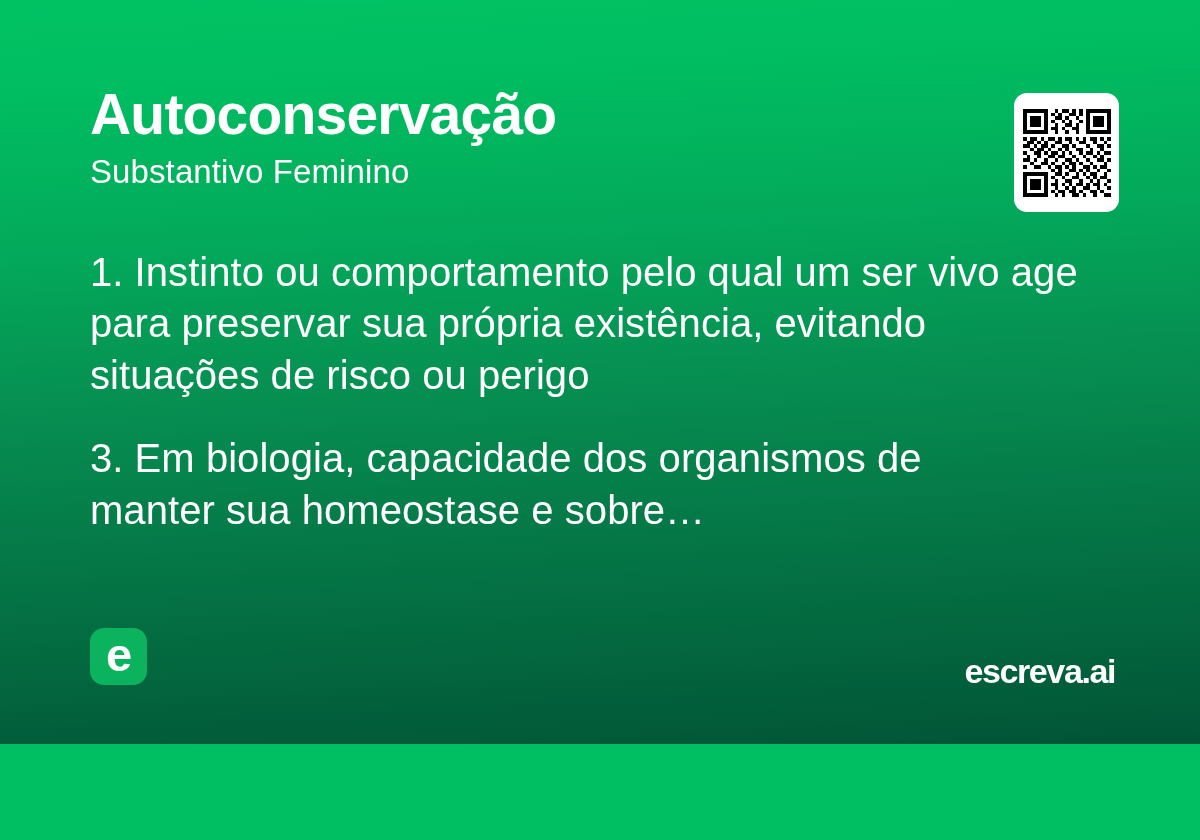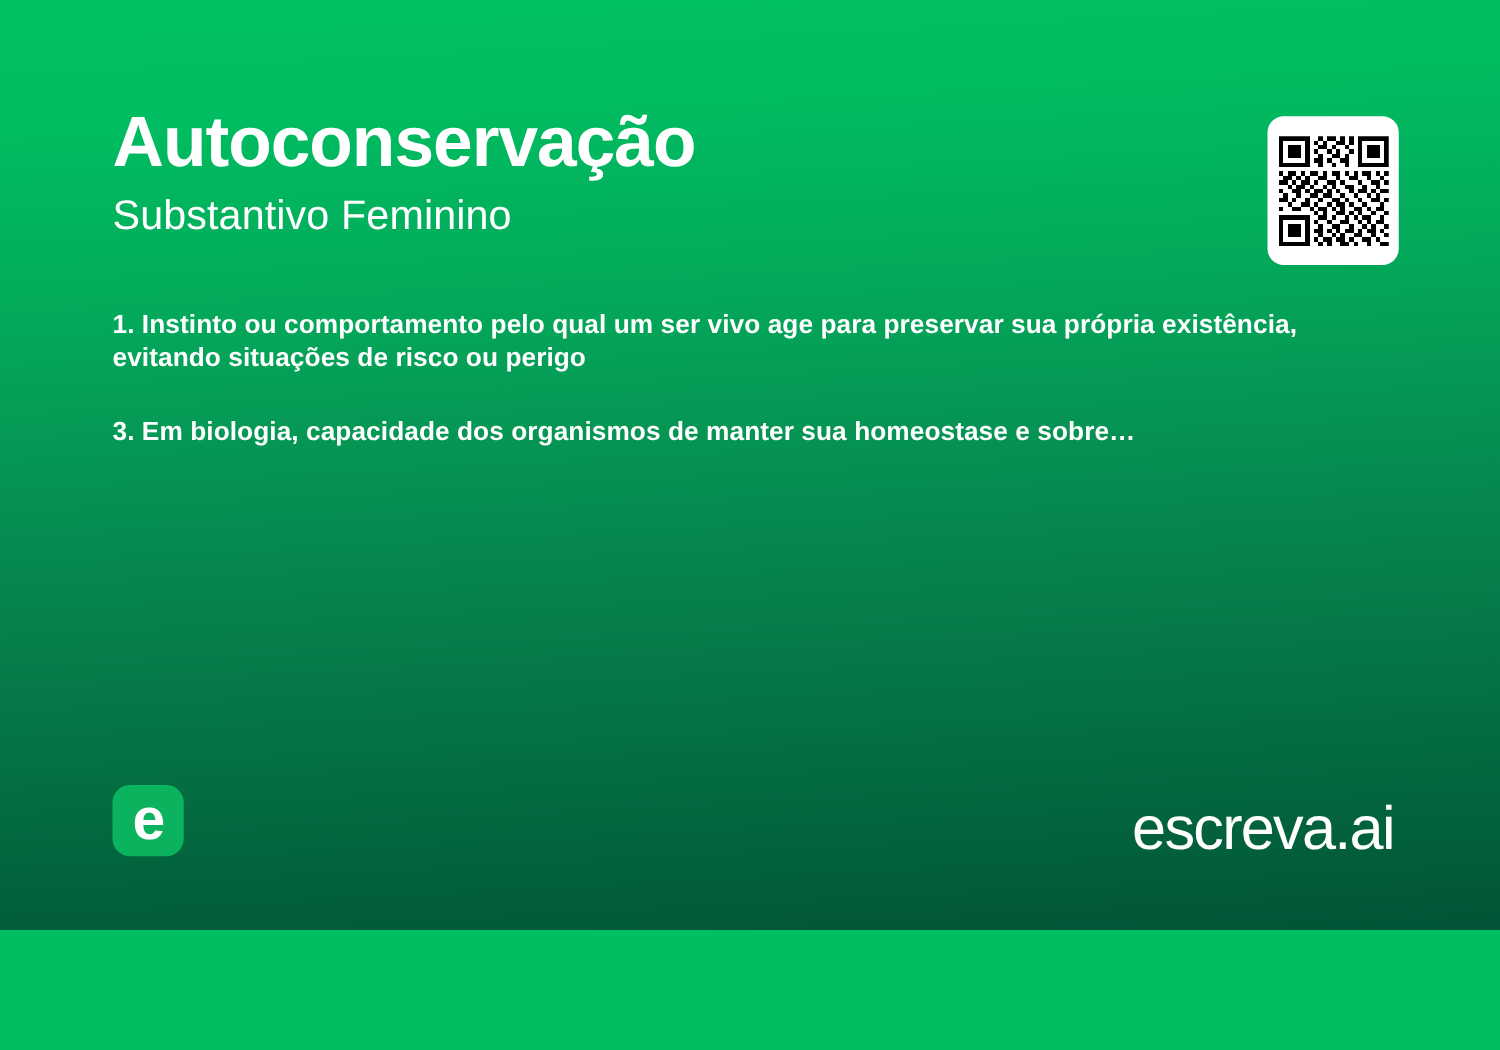--- a/index.html
+++ b/index.html
@@ -74,22 +74,22 @@
 
   
   .definitions {
     position:absolute;
     left:90px;
     top:247px;
     width:1000px;
   }
 
   .definition {
-    font-size:21px;
-    font-weight:700;
+    font-size:40px;
+    font-weight:400;
     line-height:1.285;
     color:#ffffff;
     letter-spacing:0.05px;
     margin-bottom:24px;
     max-width:995px;
   }
   .definition:last-child { margin-bottom:0;margin-top:32px; }
 
   .def-2 { max-width:880px; }
   .def-3 { max-width:930px; }
@@ -121,22 +121,22 @@
     font-weight:700;
     line-height:1;
     margin-top:-4px;
     letter-spacing:-1px;
   }
 
   .wordmark {
     position:absolute;
     right:85px;
     bottom:56px;
-    font-size:49px;
-    font-weight:400;
+    font-size:34px;
+    font-weight:700;
     color:#ffffff;
     letter-spacing:-1.4px;
     line-height:1;
   }
 </style>
 </head>
 <body>
 
 <div class="card">
 

